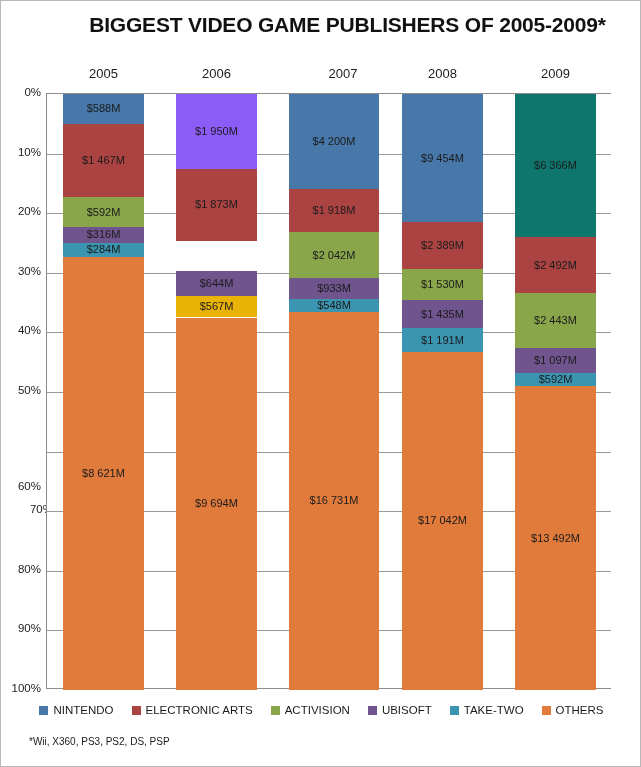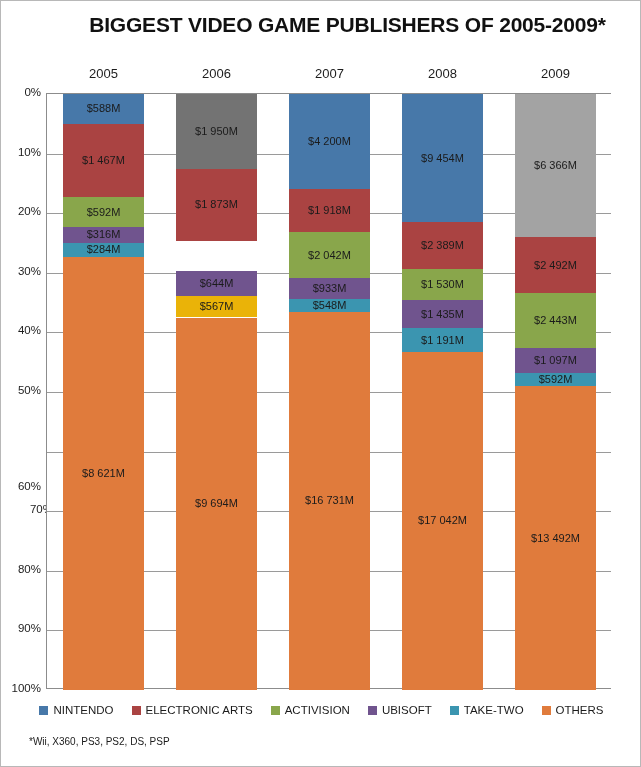--- a/index.html
+++ b/index.html
@@ -132,37 +132,37 @@
         </div>
         <div class="seg" style="top: 148.799px; height: 14.2622px; background: rgb(59, 149, 176);">
           <span class="seg-lbl">$284M</span>
         </div>
         <div class="seg" style="top: 163.061px; height: 432.939px; background: rgb(224, 123, 60);">
           <span class="seg-lbl">$8 621M</span>
         </div>
       </div>
       <div class="col" style="left: 128.82px; width: 81.36px;">
         <div class="col-cat">2006</div>
-        <div class="seg" style="top: 0px; height: 74.8937px; background: #737373;">
+        <div class="seg" style="top: 0px; height: 74.8937px; background: #8b5cf6;">
           <span class="seg-lbl">$1 950M</span>
         </div>
         <div class="seg" style="top: 74.8937px; height: 71.9363px; background: rgb(170, 67, 66);">
           <span class="seg-lbl">$1 873M</span>
         </div>
         <div class="seg" style="top: 177.172px; height: 24.7341px; background: rgb(112, 84, 142);">
           <span class="seg-lbl">$644M</span>
         </div>
         <div class="seg" style="top: 201.906px; height: 21px; background: #eab308;">
           <span class="seg-lbl">$567M</span>
         </div>
         <div class="seg" style="top: 223.682px; height: 372.318px; background: rgb(224, 123, 60);">
           <span class="seg-lbl">$9 694M</span>
         </div>
       </div>
-      <div class="col" style="left: 241.82px; width: 81.36px;">
+      <div class="col" style="left: 241.82px; width: 81.36px; padding-left: 9px;">
         <div class="col-cat">2007</div>
         <div class="seg" style="top: 0px; height: 94.9189px; background: rgb(71, 120, 169);">
           <span class="seg-lbl">$4 200M</span>
         </div>
         <div class="seg" style="top: 94.9189px; height: 43.3463px; background: rgb(170, 67, 66);">
           <span class="seg-lbl">$1 918M</span>
         </div>
         <div class="seg" style="top: 138.265px; height: 46.1486px; background: rgb(137, 166, 75);">
           <span class="seg-lbl">$2 042M</span>
         </div>
@@ -192,21 +192,21 @@
         </div>
         <div class="seg" style="top: 234.265px; height: 23.6289px; background: rgb(59, 149, 176);">
           <span class="seg-lbl">$1 191M</span>
         </div>
         <div class="seg" style="top: 257.894px; height: 338.106px; background: rgb(224, 123, 60);">
           <span class="seg-lbl">$17 042M</span>
         </div>
       </div>
       <div class="col" style="left: 467.82px; width: 81.36px;">
         <div class="col-cat">2009</div>
-        <div class="seg" style="top: 0px; height: 143.272px; background: #a3a3a3;">
+        <div class="seg" style="top: 0px; height: 143.272px; background: #0f766e;">
           <span class="seg-lbl">$6 366M</span>
         </div>
         <div class="seg" style="top: 143.272px; height: 56.0846px; background: rgb(170, 67, 66);">
           <span class="seg-lbl">$2 492M</span>
         </div>
         <div class="seg" style="top: 199.357px; height: 54.9818px; background: rgb(137, 166, 75);">
           <span class="seg-lbl">$2 443M</span>
         </div>
         <div class="seg" style="top: 254.339px; height: 24.6889px; background: rgb(112, 84, 142);">
           <span class="seg-lbl">$1 097M</span>

